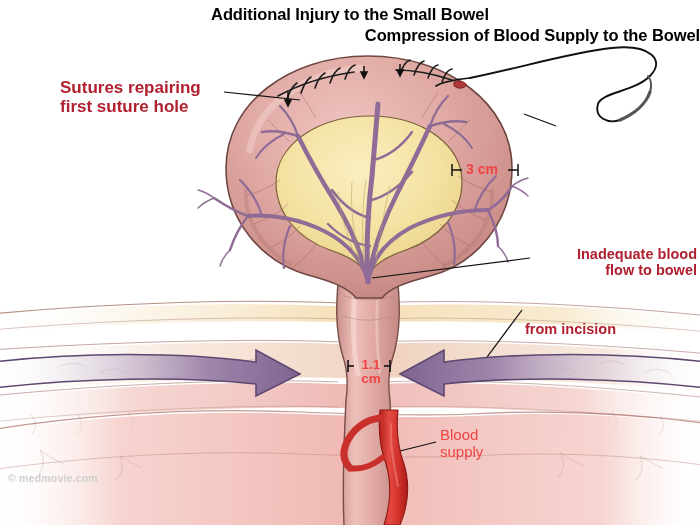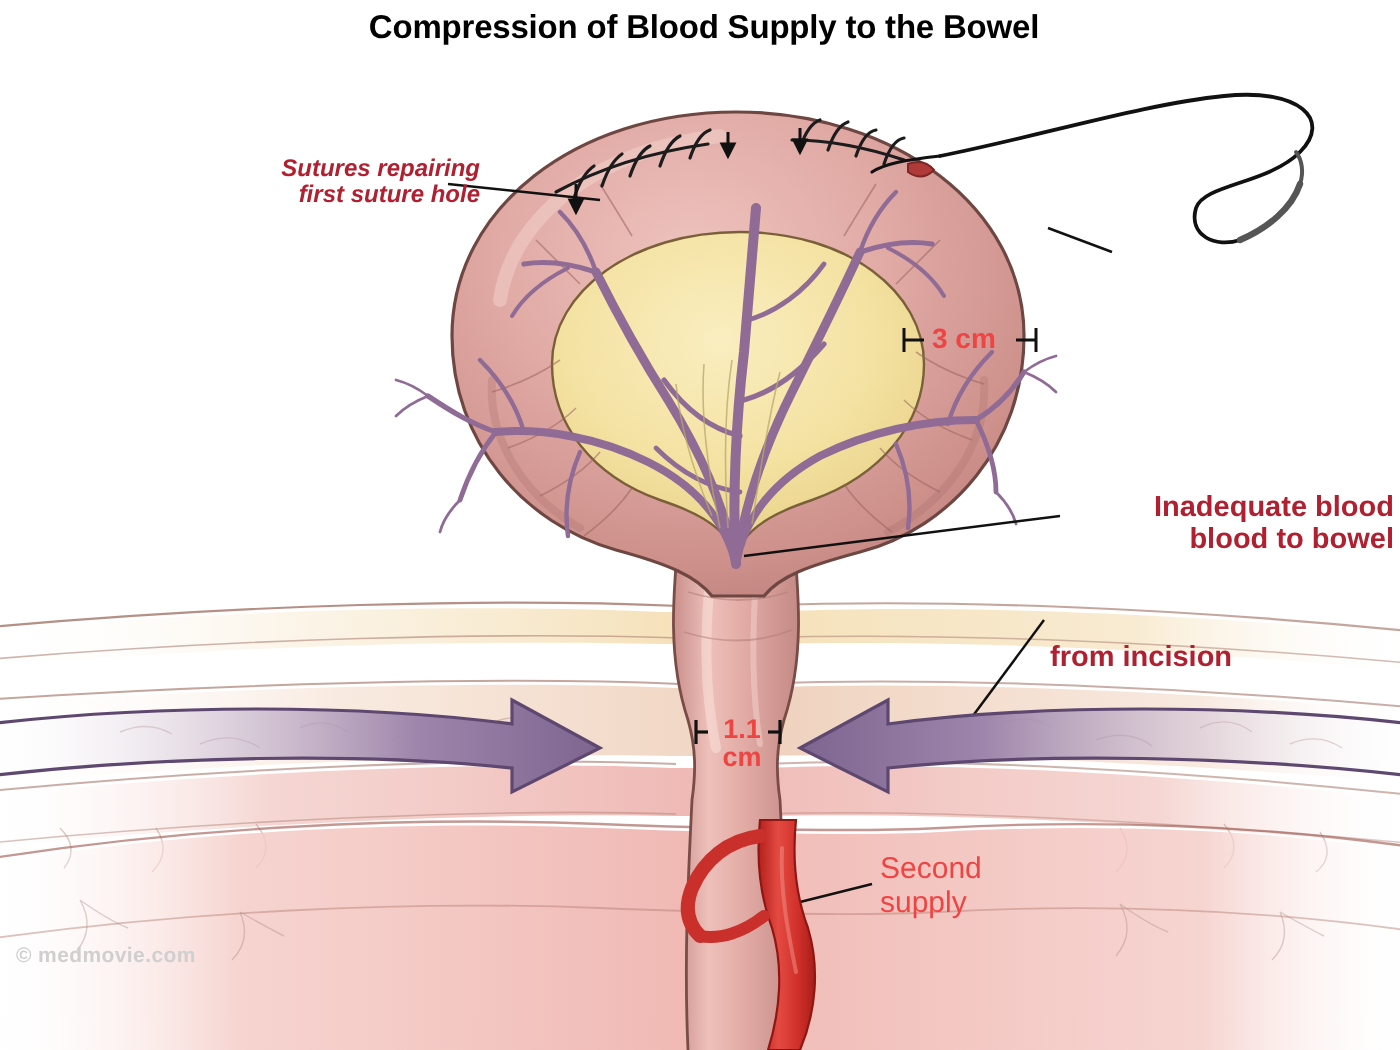--- a/index.html
+++ b/index.html
@@ -7,23 +7,23 @@
        font-family:"Liberation Sans","DejaVu Sans",sans-serif;}
   #stage{position:relative;width:700px;height:525px;background:#fff;}
   #art{position:absolute;left:0;top:0;width:700px;height:525px;}
 
   .lbl{position:absolute;font-weight:bold;line-height:1.12;}
   .red{color:#B02030;}
   .blk{color:#ef4444;}
 
   #title{left:0;top:4px;width:700px;text-align:center;font-size:16.5px;
          color:#000;font-weight:bold;line-height:1.30;letter-spacing:-0.1px;}
-  #title .l2{display:block;padding-left:4px;}
-
-  #lbl-sutures{left:60px;top:78px;width:180px;text-align:right;font-size:12px;font-style:italic;}
+  #title .l2{display:block;padding-left:4px;text-align:right;}
+
+  #lbl-sutures{left:60px;top:78px;width:180px;text-align:left;font-size:17px;}
   #lbl-second{left:560px;top:116px;width:140px;text-align:center;font-size:14.5px;}
   #lbl-inadeq{left:512px;top:246px;width:185px;text-align:right;font-size:14.5px;}
   #lbl-compr{left:525px;top:305px;width:170px;text-align:left;font-size:14.5px;}
   #lbl-3cm{left:466px;top:162px;font-size:14px;}
   #lbl-11cm{left:350px;top:358px;width:42px;text-align:center;font-size:13.5px;line-height:1.06;}
   #lbl-blood{left:440px;top:427px;width:110px;text-align:left;font-size:15px;font-weight:normal;}
   #copyright{position:absolute;left:8px;top:472px;font-size:10.5px;color:#CFCFCF;
              font-weight:bold;letter-spacing:0.2px;}
 </style>
 </head>
@@ -324,46 +324,47 @@
     <path d="M 398 410 C 396 430 398 448 404 464 C 410 484 408 506 400 525
              L 384 525 C 390 506 392 484 386 464 C 380 448 378 430 380 410 Z" fill="url(#gArtery)" stroke="#8E1713" stroke-width="1.1"></path>
     <path d="M 380 418 C 364 420 352 430 346 444 C 342 454 344 462 350 468" fill="none" stroke="#C9302B" stroke-width="7" stroke-linecap="round"></path>
     <path d="M 350 468 C 360 470 372 466 382 458" fill="none" stroke="#C9302B" stroke-width="6" stroke-linecap="round"></path>
     <path d="M 391 424 C 390 446 394 466 398 486" fill="none" stroke="#F08A84" stroke-width="2" opacity="0.55" stroke-linecap="round"></path>
   </g>
 
 </svg>
 
 <div class="lbl blk" id="title">
+  <span>Additional Injury to the Small Bowel</span>
   <span class="l2">Compression of Blood Supply to the Bowel</span>
 </div>
 
 <div class="lbl red" id="lbl-sutures">
   <span>Sutures repairing</span><br>
   <span>first suture hole</span>
 </div>
 
 
 <div class="lbl red" id="lbl-inadeq">
   <span>Inadequate blood</span><br>
-  <span>blood to bowel</span>
+  <span>flow to bowel</span>
 </div>
 
 <div class="lbl red" id="lbl-compr">
   <br>
   <span>from incision</span>
 </div>
 
 <div class="lbl blk" id="lbl-3cm">3 cm</div>
 
 <div class="lbl blk" id="lbl-11cm">
   <span>1.1</span><br>
   <span>cm</span>
 </div>
 
 <div class="lbl blk" id="lbl-blood">
-  <span>Second</span><br>
+  <span>Blood</span><br>
   <span>supply</span>
 </div>
 
 <div id="copyright">© medmovie.com</div>
 
 </div>
 
 </body></html>

